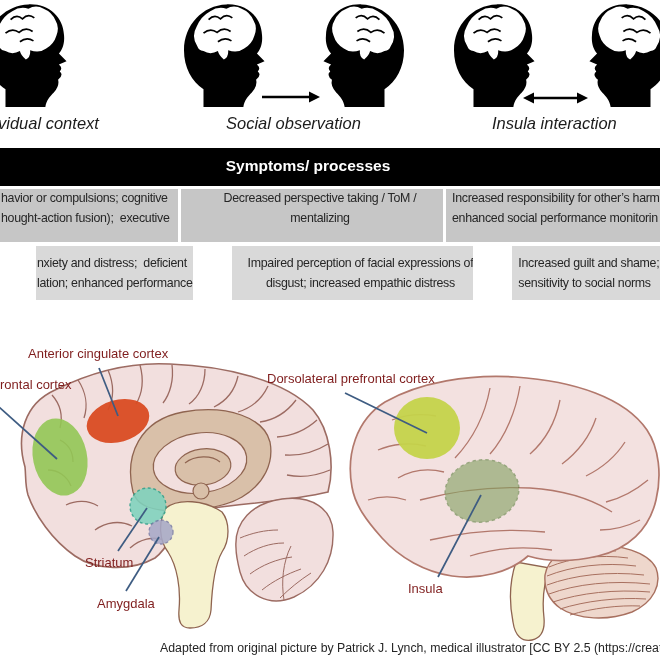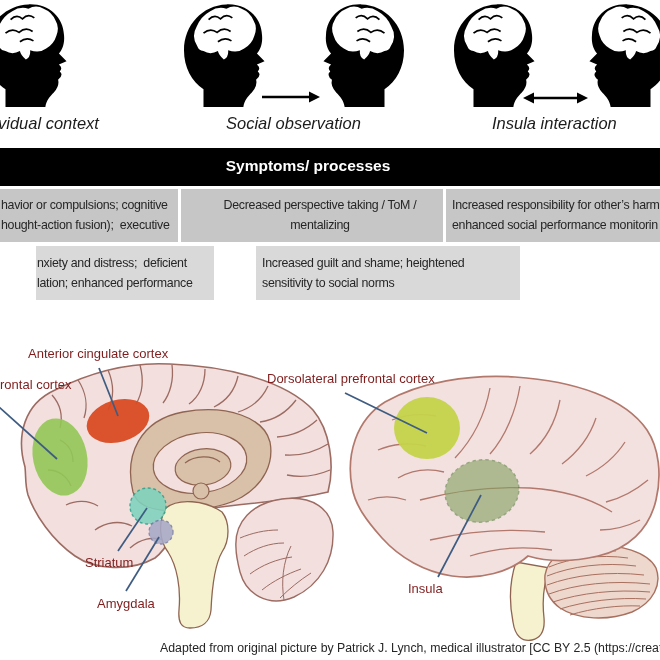--- a/index.html
+++ b/index.html
@@ -8,21 +8,21 @@
   svg{position:absolute;left:0;top:0;}
   .ctx-label{position:absolute;font-style:italic;font-size:16.5px;color:#1c1c1c;white-space:pre;}
   
   .tbl-header{position:absolute;left:0;top:148px;width:660px;height:38px;background:#000;}
   .tbl-header-text{position:absolute;left:0;top:9px;width:616px;text-align:center;color:#fff;
                    font-weight:bold;font-size:15.5px;}
   .trow{position:absolute;left:0;width:710px;display:flex;}
   .trow.r1{top:189px;height:53px;}
   .trow.r2{top:246px;height:54px;}
   .cell{font-size:12.4px;letter-spacing:-0.3px;line-height:19.5px;color:#262626;white-space:pre;
-        box-sizing:border-box;padding-top:7px;}
+        box-sizing:border-box;}
   .r1 .cell{background:#c6c6c6;}
   .r2 .cell{background:#d9d9d9;padding-top:8px;margin-left:36px;}
   .c1{width:178px;padding-left:1px;}
   .gap{width:3px;background:#fff;flex:none;}
   .c2{width:262px;padding-left:16px;text-align:center;}
   .c3{width:264px;padding-left:6px;}
   
   .blabel{position:absolute;font-size:13px;color:#7f1d1d;white-space:pre;z-index:5;}
   .footer{position:absolute;left:160px;top:641px;font-size:12.3px;color:#262626;white-space:pre;z-index:5;}
 </style>
@@ -83,20 +83,22 @@
     <div class="cell c2">Decreased perspective taking / ToM /
 mentalizing</div>
     <div class="gap"></div>
     <div class="cell c3">Increased responsibility for other’s harm
 enhanced social performance monitorin</div>
   </div>
   <div class="trow r2">
     <div class="cell c1">nxiety and distress;  deficient
 lation; enhanced performance</div>
     <div class="gap"></div>
+    <div class="cell c2">Impaired perception of facial expressions of
+disgust; increased empathic distress</div>
     <div class="gap"></div>
     <div class="cell c3">Increased guilt and shame; heightened
 sensitivity to social norms</div>
   </div>
 
   <svg width="660" height="350" style="top:310px" viewBox="0 310 660 350">
 
     <g>
       <path fill="#f2dfde" stroke="#9c6b62" stroke-width="1.6" d="M25,467 C16,436 24,404 55,390 C95,370 135,362 170,364 C225,366 285,380 313,410
            C330,430 335,465 328,492 C295,500 250,503 214,508 C200,510 190,512 182,512

